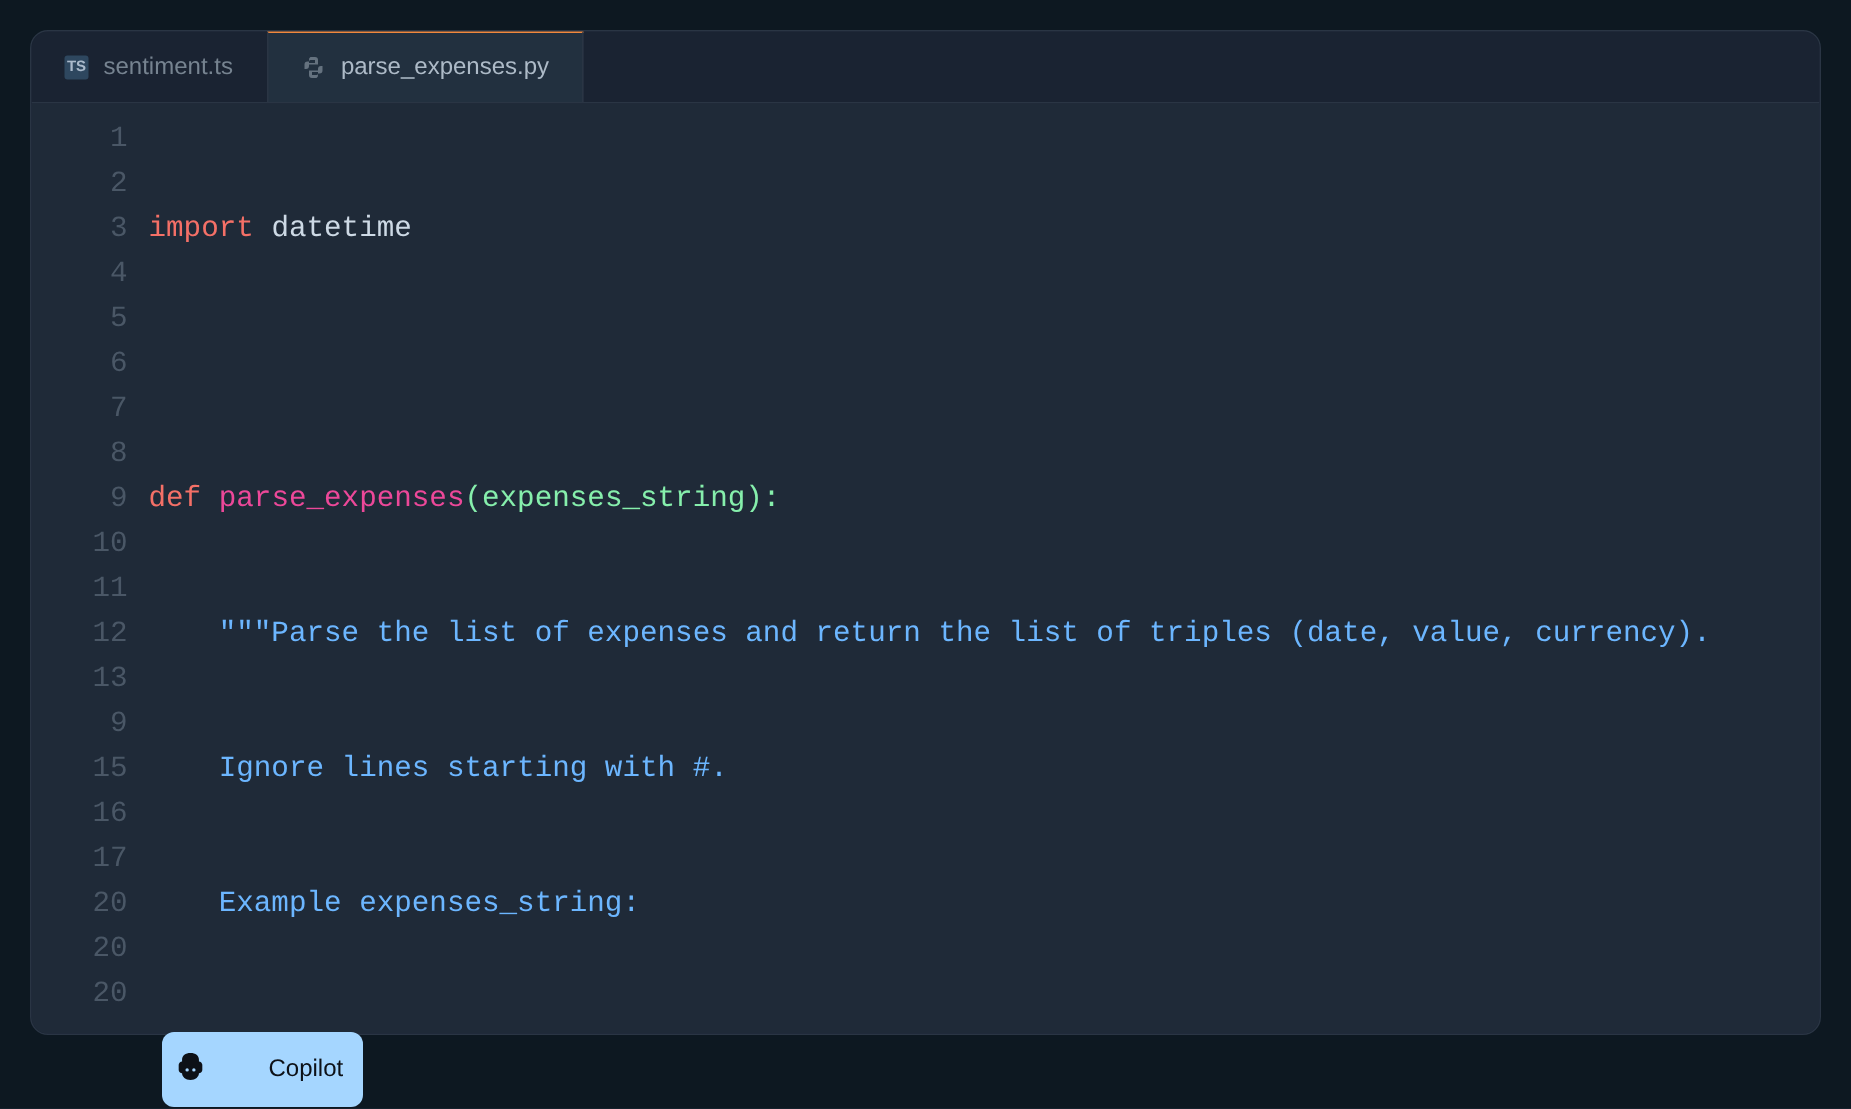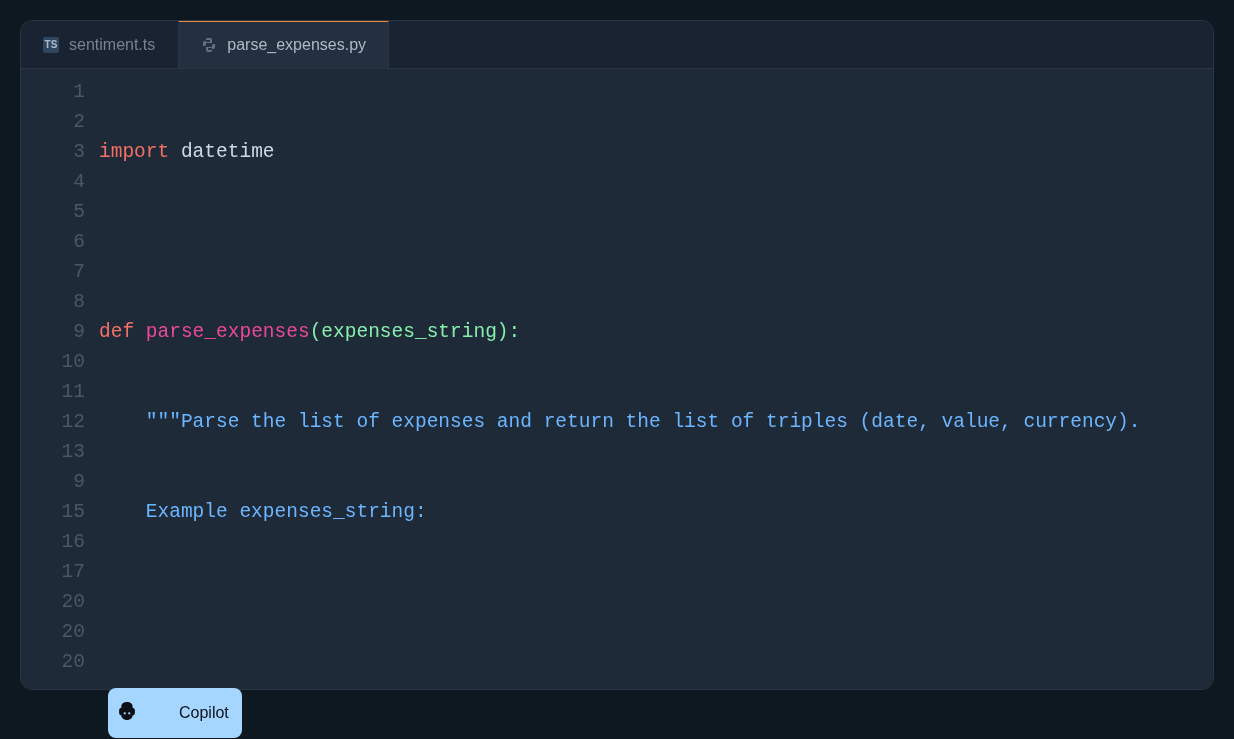--- a/index.html
+++ b/index.html
@@ -152,20 +152,21 @@
       <div>20</div>
       <div>20</div>
       <div>20</div>
     </div>
 
     <div class="code-content">
       <div class="line"><span class="txt"><span class="kw">import</span><span class="mod"> datetime</span></span></div>
       <div class="line"><span class="txt"></span></div>
       <div class="line"><span class="txt"><span class="kw">def</span><span class="fn"> parse_expenses</span><span class="punc">(expenses_string):</span></span></div>
       <div class="line"><span class="txt docs">    """Parse the list of expenses and return the list of triples (date, value, currency).</span></div>
+      <div class="line"><span class="txt docs">    Ignore lines starting with #.</span></div>
       <div class="line"><span class="txt docs">    Example expenses_string:</span></div>
       
       
       
       
 
       
       
       
       

